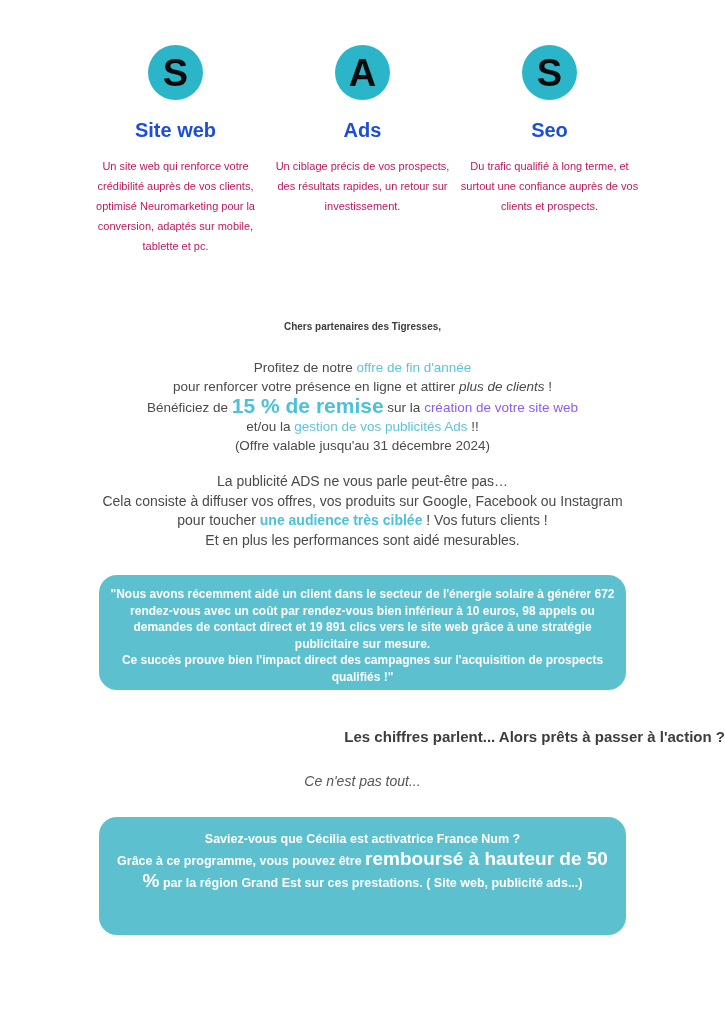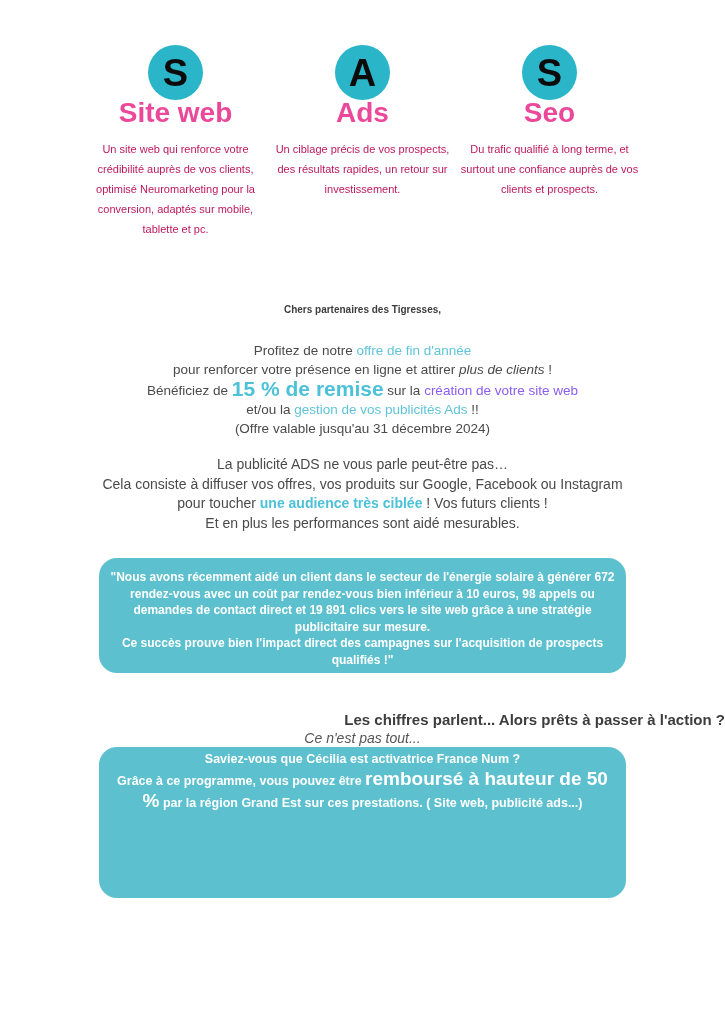--- a/index.html
+++ b/index.html
@@ -13,22 +13,22 @@
   .services-row {
     display: flex; padding: 45px 82px 0 82px; box-sizing: border-box;
   }
   .service-col { flex: 1; text-align: center; padding: 0 4px; }
   .service-badge {
     width: 55px; height: 55px; border-radius: 50%;
     margin: 0 auto; display: flex; align-items: center; justify-content: center;
     color: #0b0b0b; font-size: 38px; font-weight: 900; line-height: 1;
   }
   .service-title {
-    font-size: 28px; line-height: 26px;
-    font-weight: bold; color: #ec4899;
+    margin-top: 17px; font-size: 20px; line-height: 26px;
+    font-weight: bold; color: #1d4ed8;
   }
   .service-desc {
     margin-top: 13px; font-size: 11px; line-height: 20px; color: #be185d;
   }
 
   
   .main { text-align: center; color: #4a4a4a; font-size: 13.5px; }
   .greeting {
     margin-top: 62px; font-size: 10px; font-weight: bold; color: #3d3d3d;
     line-height: 18px;
@@ -45,32 +45,32 @@
     width: 527px; margin: 0 auto; box-sizing: border-box;
     border-radius: 18px; color: #ffffff; font-weight: bold;
     text-align: center;
   }
   .quote-box {
     margin-top: 25px; height: 115px; padding: 11px 8px 0 8px;
     font-size: 12px; line-height: 16.5px;
   }
   .quote-part { margin: 0; }
   .france-box {
-    height: 151px; padding: 3px 10px 0 10px;
+    margin-top: 27px; height: 118px; padding: 13px 10px 0 10px;
     font-size: 12.5px; line-height: 19px;
   }
   .refund-big { font-size: 19px; font-weight: bold; }
 
   .numbers-line {
     margin-top: 38px; font-size: 15px; font-weight: bold; color: #3d3d3d;
     line-height: 18px;
     text-align: right;
   }
   .teaser-line {
-    font-size: 14px; font-style: italic; color: #555555;
+    margin-top: 26px; font-size: 14px; font-style: italic; color: #555555;
     line-height: 18px;
   }
 </style>
 </head>
 <body>
 
 <div class="page">
 
   <div class="services-row">
 

